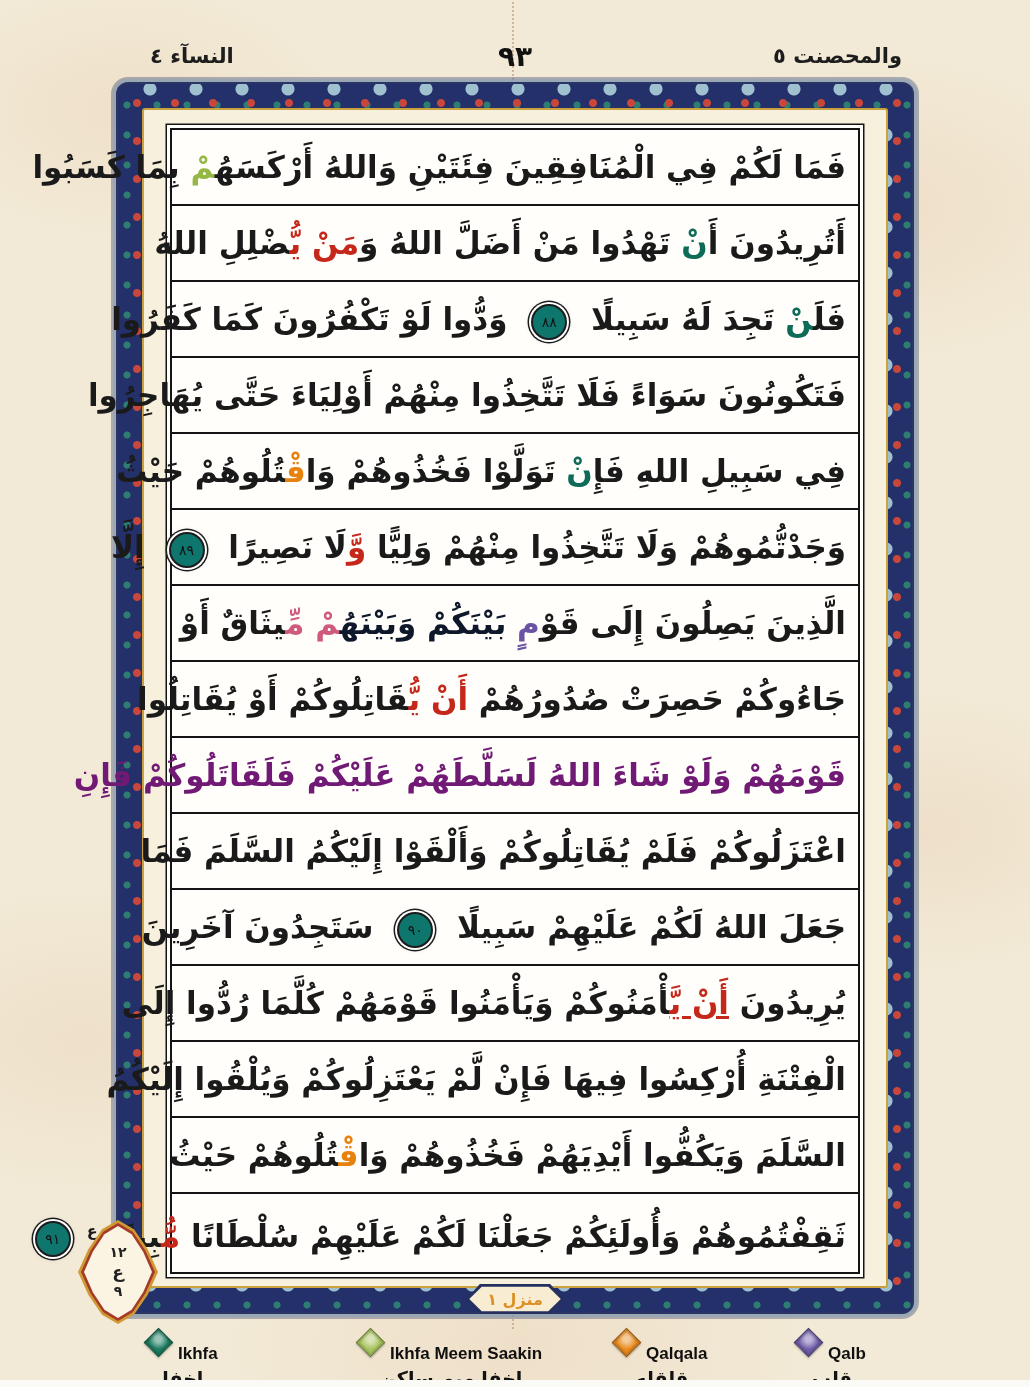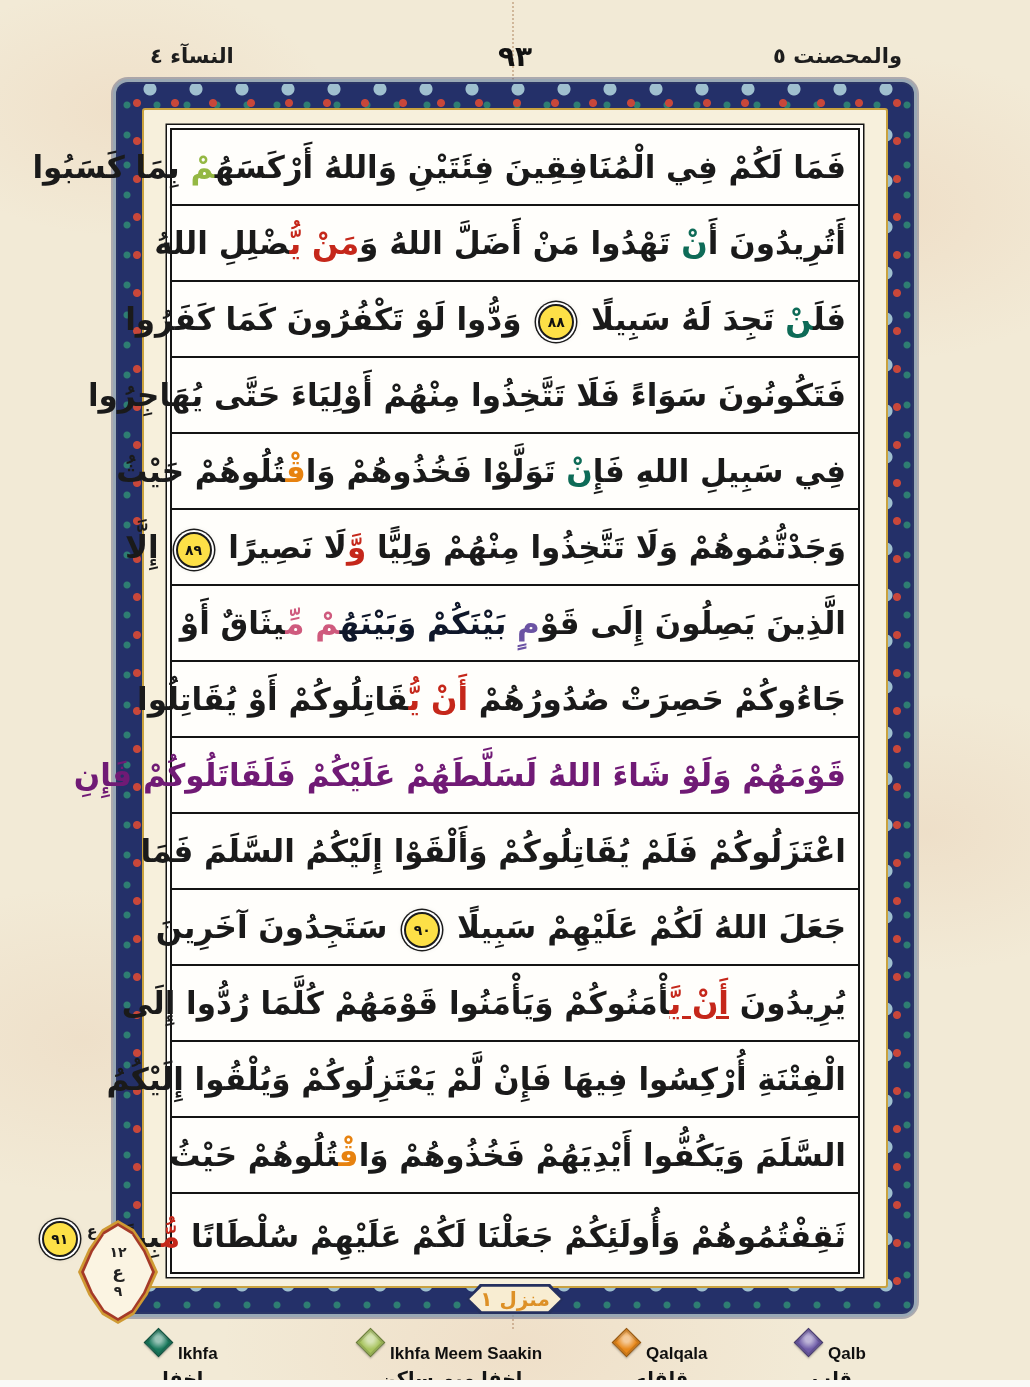--- a/index.html
+++ b/index.html
@@ -53,45 +53,45 @@
     flex:1;direction:rtl;padding:0 12px;
     font-size:31px;font-weight:bold;color:#1a1a1a;
     line-height:74px;white-space:nowrap;
     text-align:justify;text-align-last:justify;-moz-text-align-last:justify;
     overflow:visible;
   }
   .line + .line{border-top:2px solid #141414;}
   .verse-marker{
     display:inline-flex;align-items:center;justify-content:center;
     width:32px;height:32px;border-radius:50%;
-    border:2px solid #1c1c1c;background:#fde047;
+    border:2px solid #1c1c1c;background:#0f766e;
     box-shadow:0 0 0 2px #fff, 0 0 0 3.5px #1c1c1c, 0 0 6px rgba(0,0,0,.25);
-    font-size:14px;font-weight:bold;line-height:32px;color:#111;
-    margin:0 6px;vertical-align:middle;
+    font-size:14px;font-weight:normal;line-height:32px;color:#111;
+    margin:0 13px;vertical-align:middle;
   }
   .ruku-mark{font-size:16px;vertical-align:super;color:#1a1a1a;margin:0 3px;}
 
   
   .medallion{position:absolute;left:78px;top:1220px;width:80px;height:104px;}
   .med-layer{position:absolute;inset:0;
     clip-path:polygon(50% 0%,70% 9%,87% 28%,100% 50%,87% 72%,70% 91%,50% 100%,30% 91%,13% 72%,0% 50%,13% 28%,30% 9%);}
   .med-gold{background:#cf9a33;}
   .med-red{inset:3px;background:#a53a28;}
   .med-cream{inset:6px;background:#fbf4e2;}
   .med-content{position:absolute;inset:0;display:flex;flex-direction:column;align-items:center;justify-content:center;gap:1px;
     font-size:14px;font-weight:bold;color:#222;line-height:1.2;}
   .med-content .ayn{font-size:17px;}
 
   
   .cartouche{position:absolute;left:50%;transform:translateX(-50%);top:1282px;width:110px;height:34px;}
   .cart-layer{position:absolute;inset:0;clip-path:polygon(6% 50%,18% 6%,82% 6%,94% 50%,82% 94%,18% 94%);}
   .cart-navy{background:#25305f;}
   .cart-cream{inset:3px;background:#f8edd2;}
   .cart-text{position:absolute;inset:0;display:flex;align-items:center;justify-content:center;
-    font-size:20px;font-weight:bold;color:#dd9026;direction:rtl;}
+    font-size:16px;font-weight:bold;color:#dd9026;direction:rtl;}
 
   
   .legend-item{position:absolute;top:1320px;}
   .legend-top{display:flex;align-items:center;gap:9px;}
   .diamond{width:19px;height:19px;transform:rotate(45deg);border:1px solid rgba(0,0,0,.4);
     box-shadow:inset 0 0 0 2px rgba(0,0,0,.12), 1px 1px 2px rgba(0,0,0,.25);flex:0 0 auto;}
   .legend-en{font-family:"Liberation Sans", sans-serif;font-weight:bold;font-size:17px;color:#101010;margin-top:24px;}
   .legend-ar{direction:rtl;text-align:center;font-size:19px;font-weight:bold;color:#131313;margin-top:3px;}
   .li-1{left:148px;} .li-2{left:360px;} .li-3{left:616px;} .li-4{left:798px;}
 

